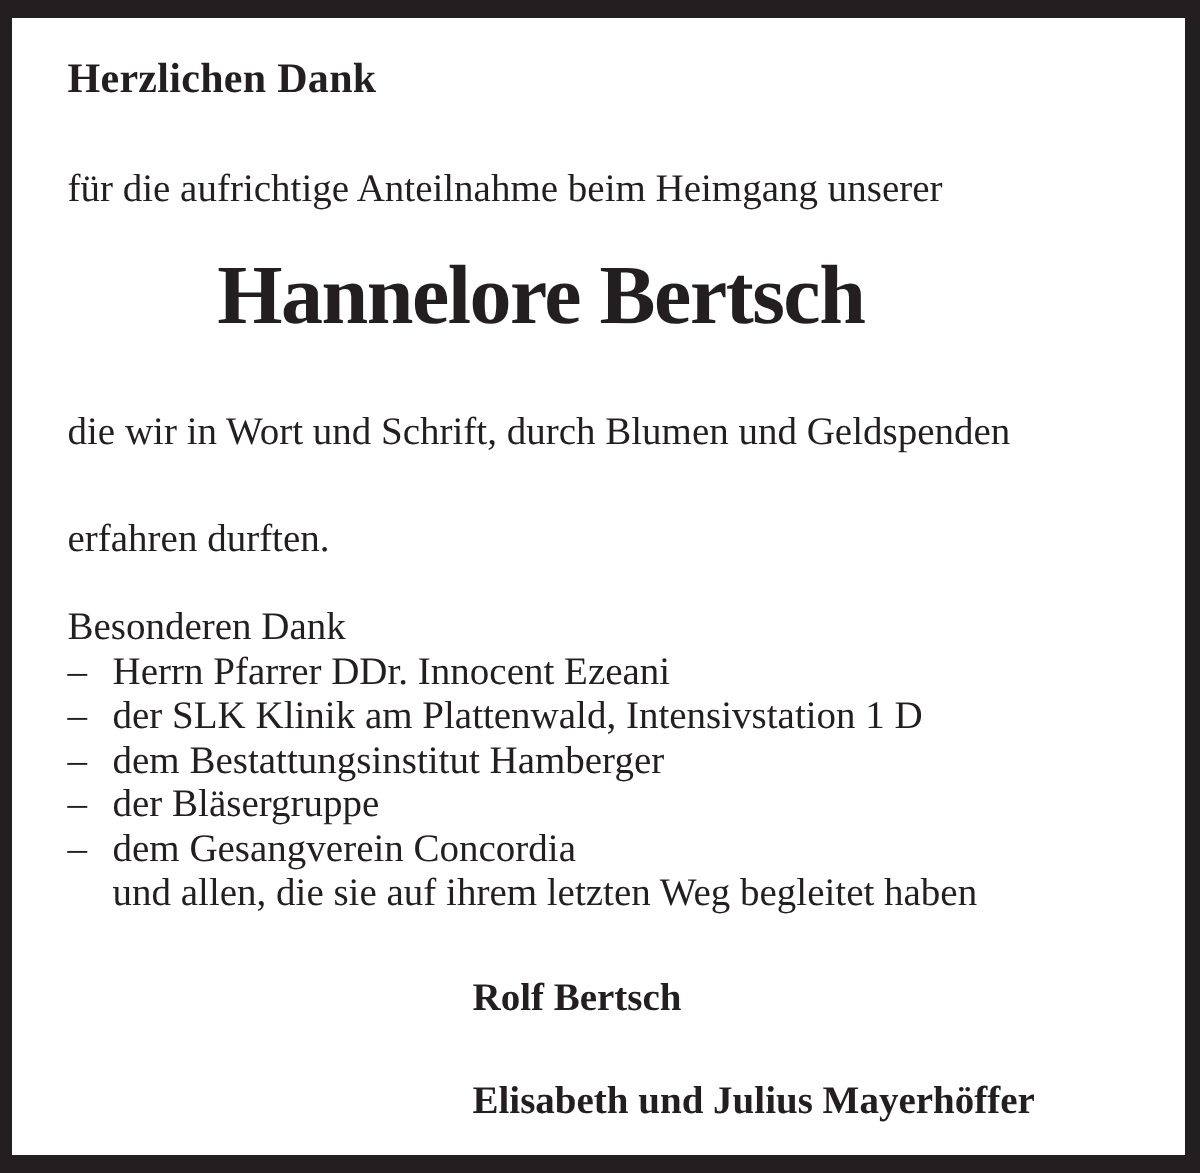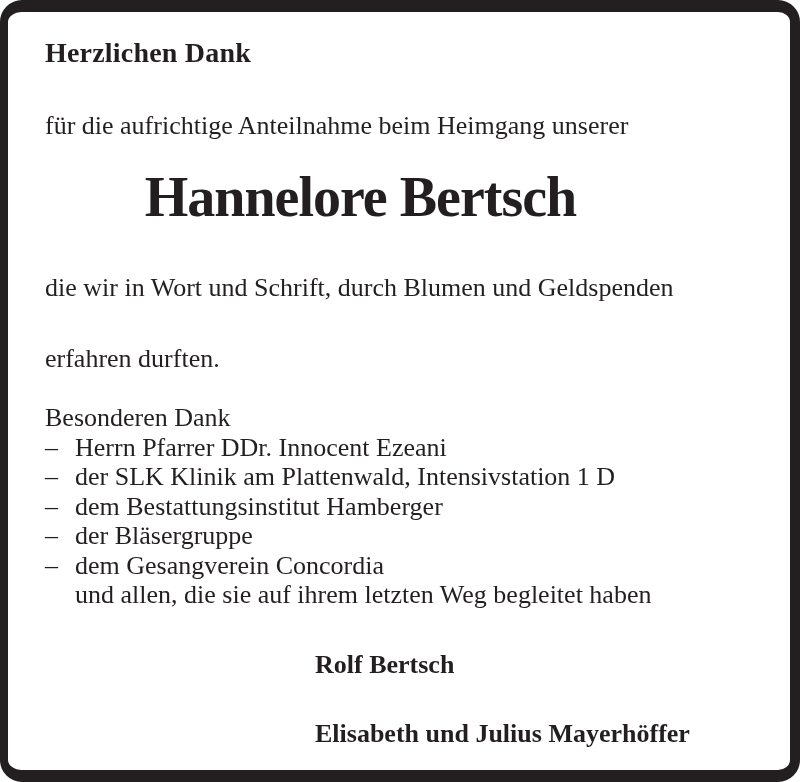--- a/index.html
+++ b/index.html
@@ -21,21 +21,20 @@
     background: #ffffff;
     border-style: solid;
     border-color: #231f20;
     border-top-width: 12px;
     border-bottom-width: 12px;
     border-left-width: 8px;
     border-right-width: 10px;
     padding: 24px 34px 0 37px;
     color: #231f20;
     overflow: hidden;
-    border-radius: 22px;
   }
   .greeting {
     font-size: 28px;
     line-height: 34px;
     font-weight: 700;
     margin: 0;
     letter-spacing: 0.2px;
   }
   .intro {
     font-size: 26px;

